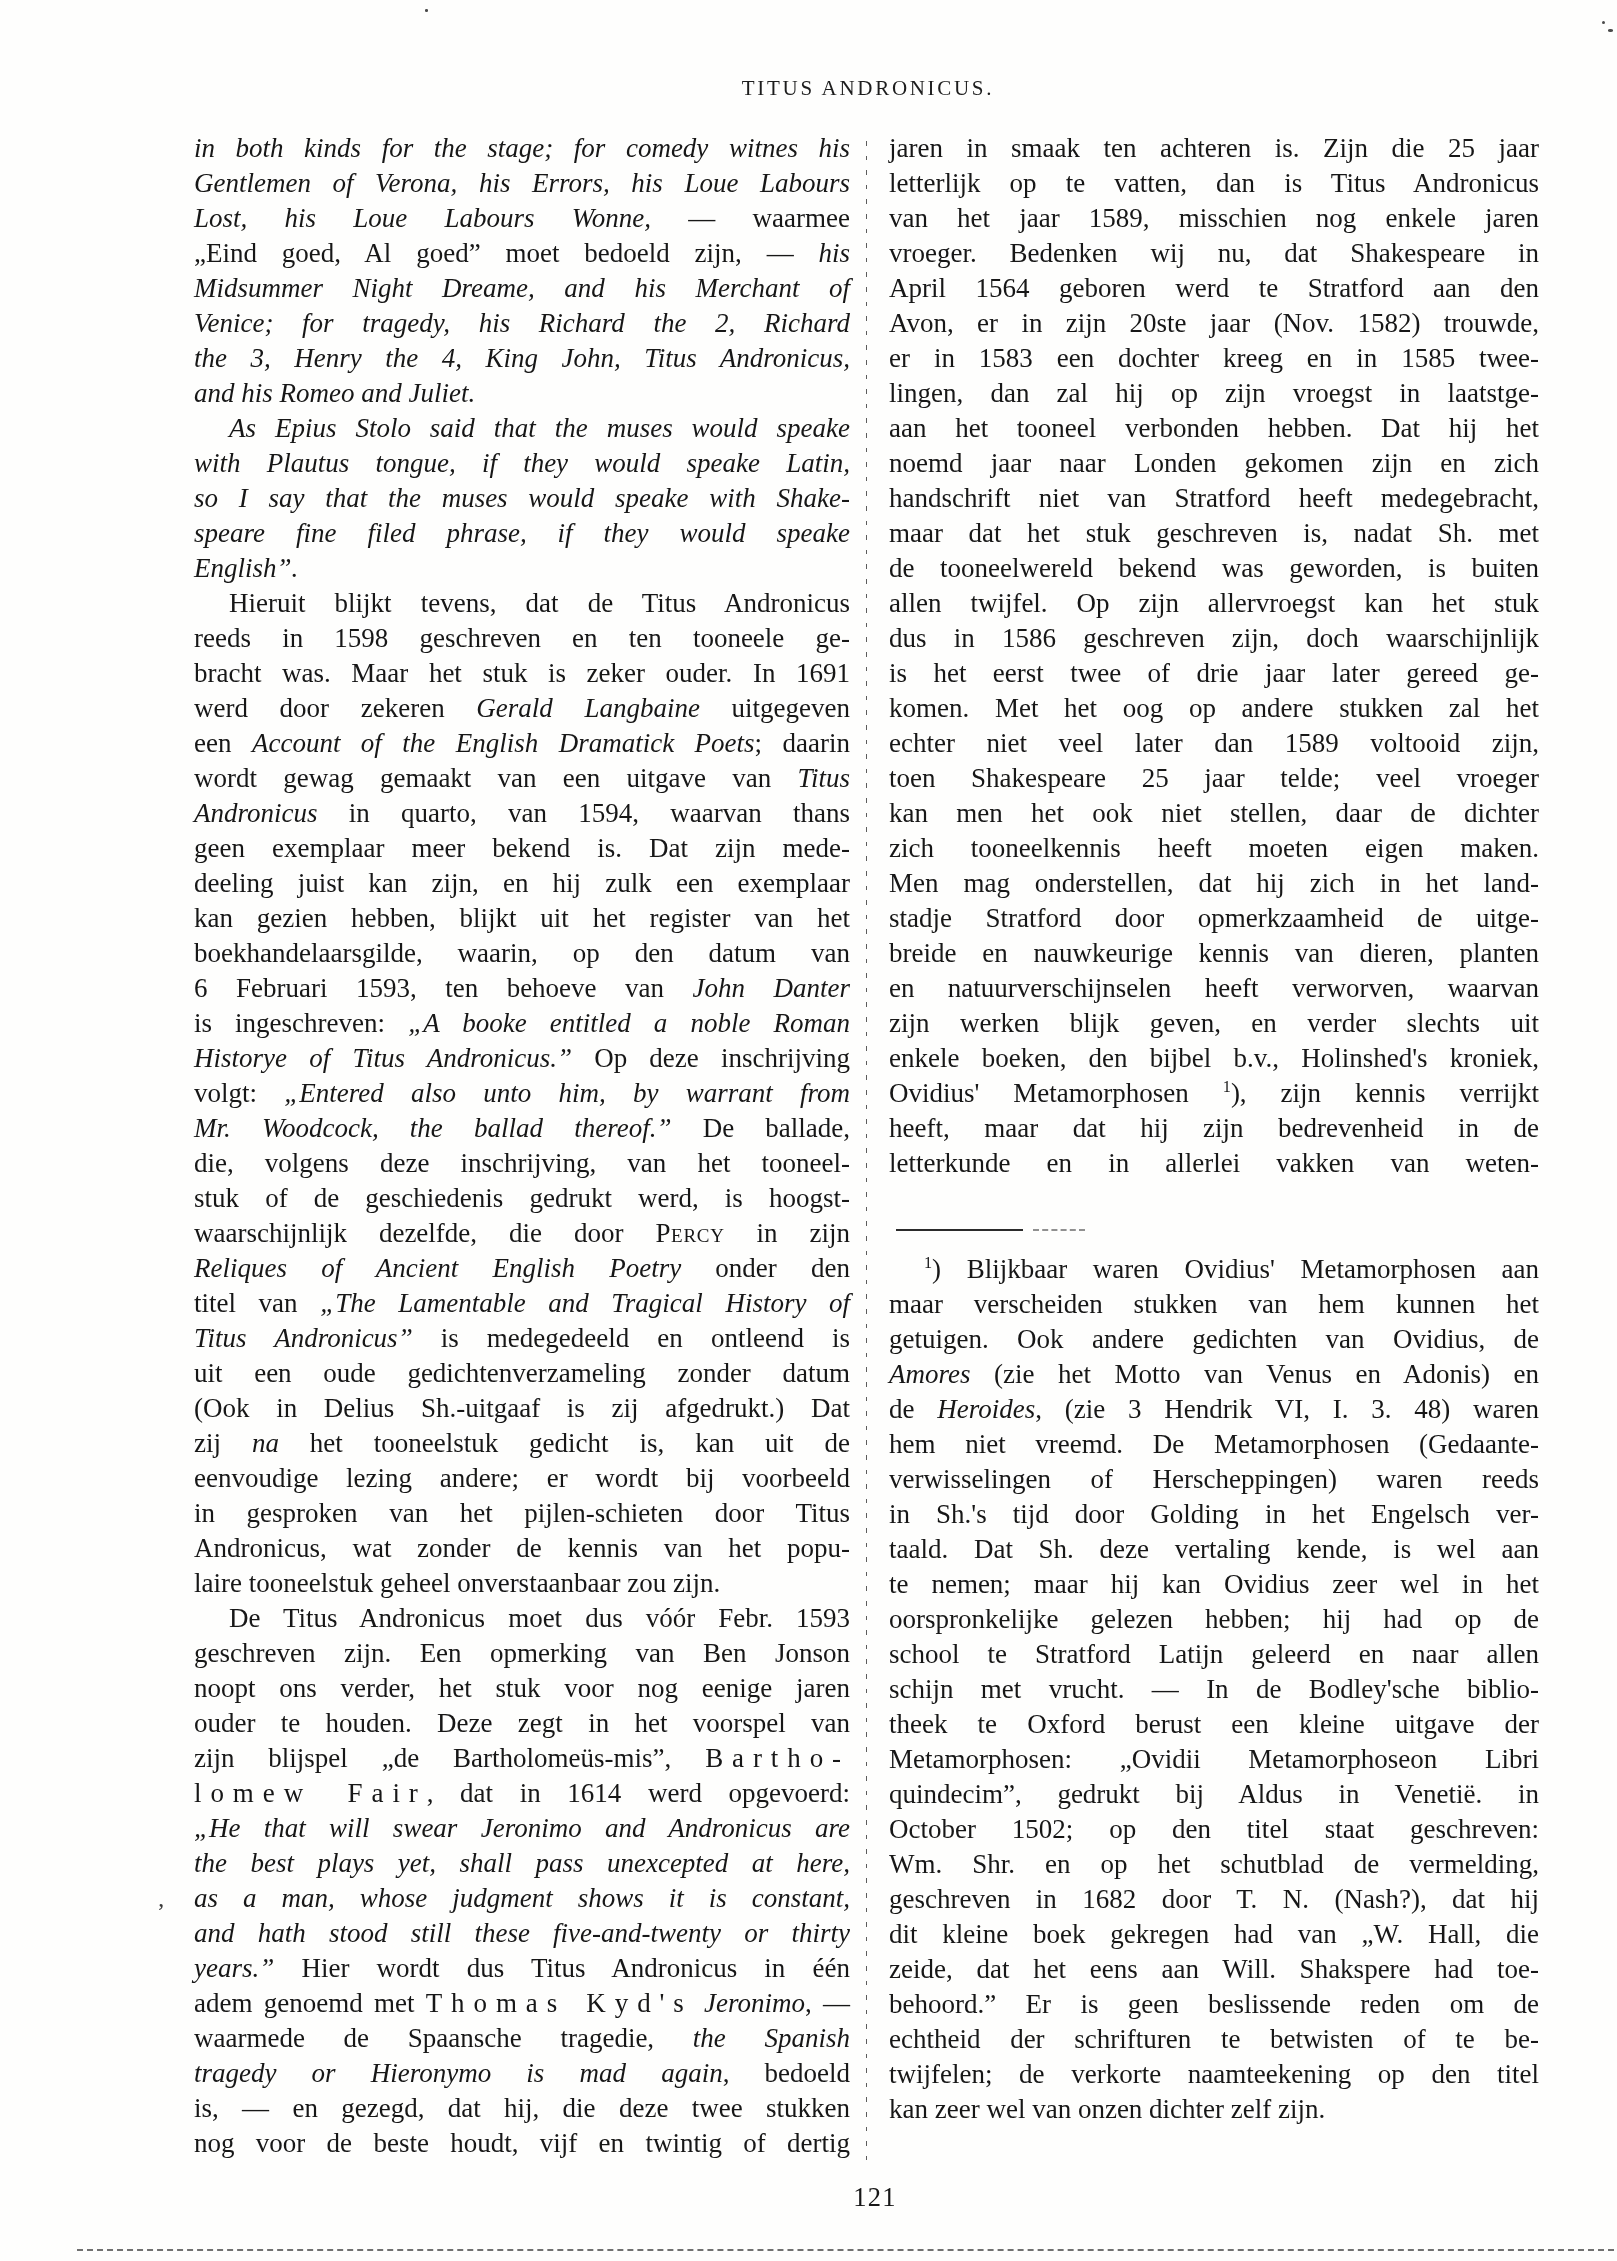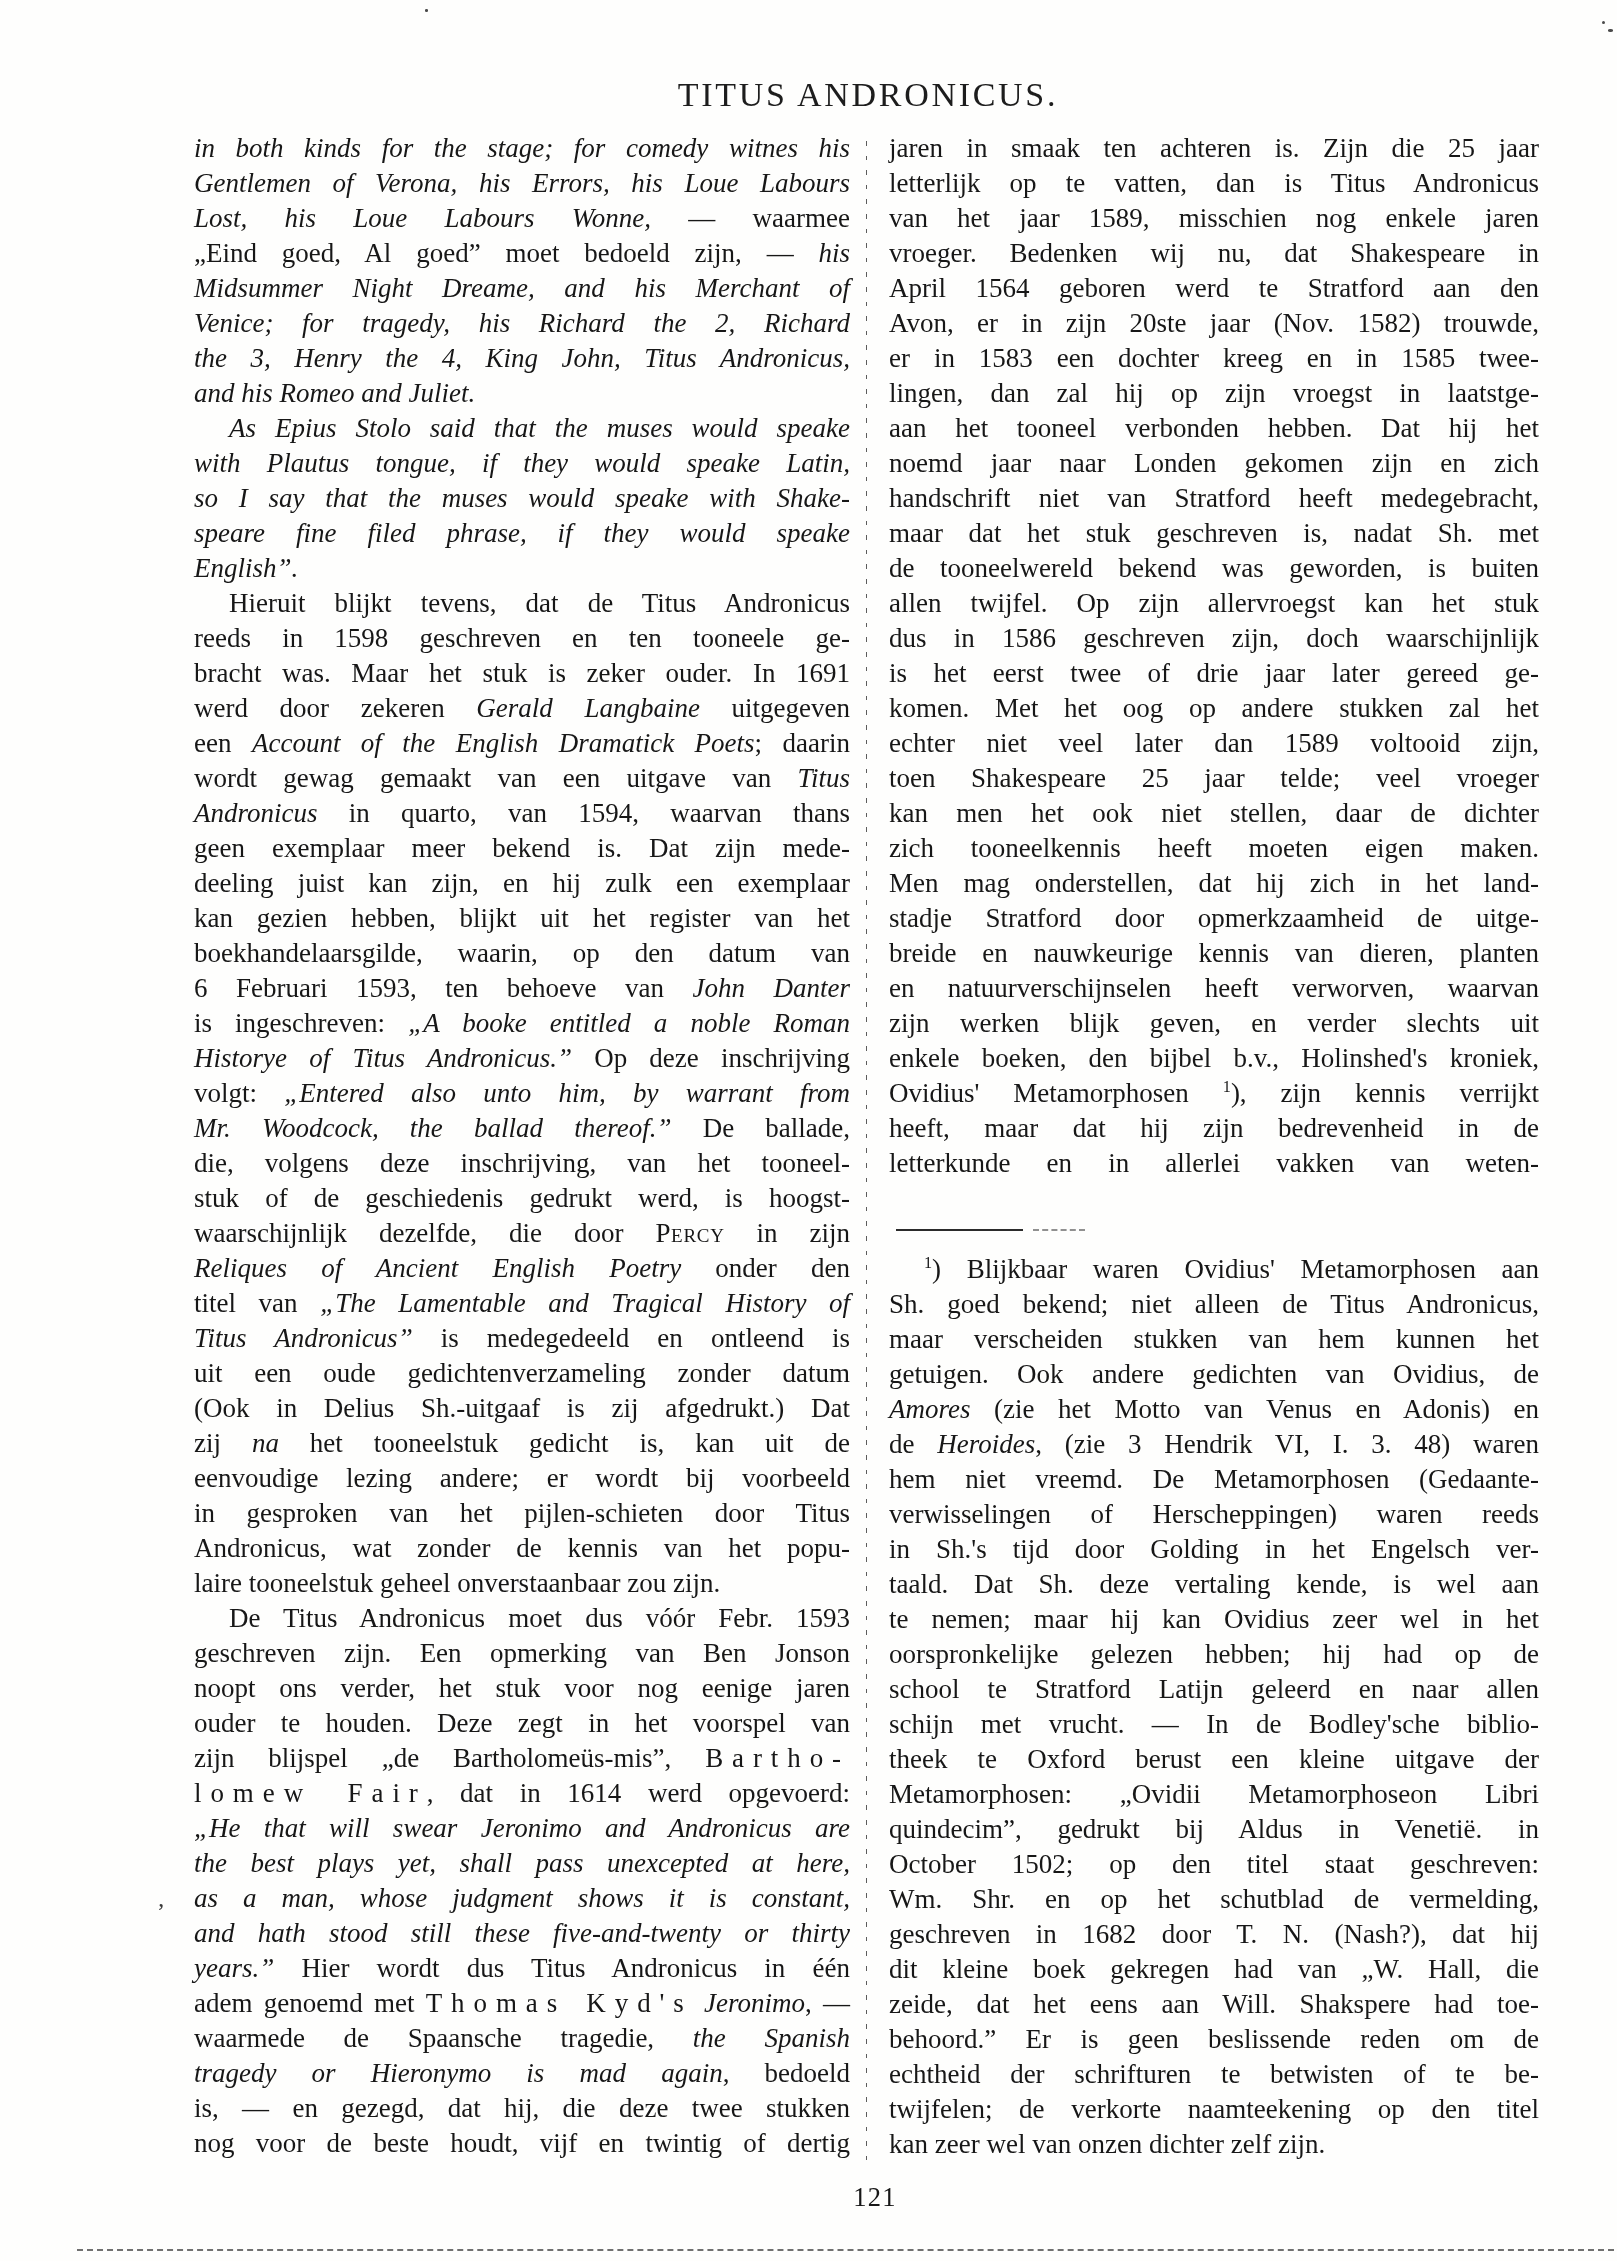--- a/index.html
+++ b/index.html
@@ -1,19 +1,19 @@
 <!DOCTYPE html>
 <html style="font-size:10.6px"><head>
 <meta charset="utf-8">
 <style>
   html,body{margin:0;padding:0;background:#e8e8e4;}
   .page{position:relative;width:1618px;height:2261px;background:#fefefd;
         font-family:"Liberation Serif","DejaVu Serif",serif;color:#171717;overflow:hidden;}
   .header{position:absolute;top:76px;left:868px;transform:translateX(-50%);
-          font-size:34px;letter-spacing:2.7px;white-space:nowrap;color:#1d1d1d;}
+          font-size:21px;letter-spacing:2.7px;white-space:nowrap;color:#1d1d1d;}
   .col{position:absolute;top:131px;font-size:27px;line-height:35px;}
   .col.left{left:194px;width:656px;}
   .col.right{left:889px;width:650px;}
   .ln{text-align:justify;text-align-last:justify;}
   .ln.end{text-align-last:left;}
   .ln.ind{text-indent:35px;}
   .i{font-style:italic;}
   .sc{font-variant:small-caps;letter-spacing:0.7px;}
   .sp{letter-spacing:0.33em;}
   .sup{font-size:0.6em;vertical-align:super;line-height:0;}
@@ -128,21 +128,20 @@
         <div class="ln"><span>en natuurverschijnselen heeft verworven, waarvan</span></div>
         <div class="ln"><span>zijn werken blijk geven, en verder slechts uit</span></div>
         <div class="ln"><span>enkele boeken, den bijbel b.v., Holinshed's kroniek,</span></div>
         <div class="ln"><span>Ovidius' Metamorphosen </span><span class="sup">1</span><span>), zijn kennis verrijkt</span></div>
         <div class="ln"><span>heeft, maar dat hij zijn bedrevenheid in de</span></div>
         <div class="ln"><span>letterkunde en in allerlei vakken van weten-</span></div>
       </div>
     <div class="fnsep"></div>
     <div>
         <div class="ln ind"><span class="sup">1</span><span>) Blijkbaar waren Ovidius' Metamorphosen aan</span></div>
-        <div class="ln"><span>Sh. goed bekend; niet alleen de Titus Andronicus,</span></div>
         <div class="ln"><span>maar verscheiden stukken van hem kunnen het</span></div>
         <div class="ln"><span>getuigen. Ook andere gedichten van Ovidius, de</span></div>
         <div class="ln"><span class="i">Amores</span><span> (zie het Motto van Venus en Adonis) en</span></div>
         <div class="ln"><span>de </span><span class="i">Heroides</span><span>, (zie 3 Hendrik VI, I. 3. 48) waren</span></div>
         <div class="ln"><span>hem niet vreemd. De Metamorphosen (Gedaante-</span></div>
         <div class="ln"><span>verwisselingen of Herscheppingen) waren reeds</span></div>
         <div class="ln"><span>in Sh.'s tijd door Golding in het Engelsch ver-</span></div>
         <div class="ln"><span>taald. Dat Sh. deze vertaling kende, is wel aan</span></div>
         <div class="ln"><span>te nemen; maar hij kan Ovidius zeer wel in het</span></div>
         <div class="ln"><span>oorspronkelijke gelezen hebben; hij had op de</span></div>

